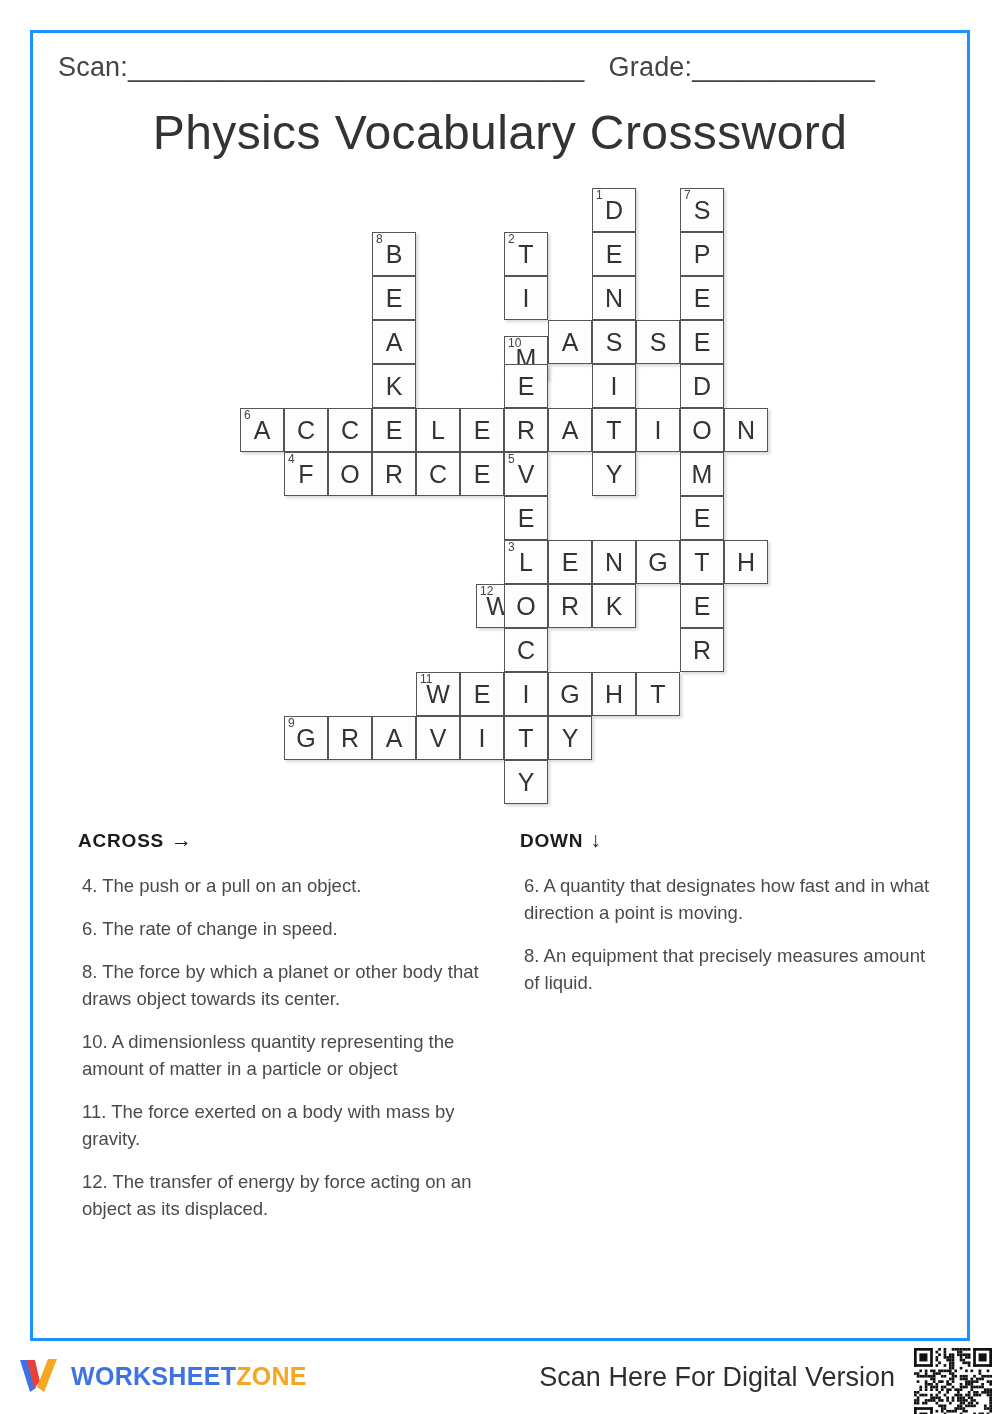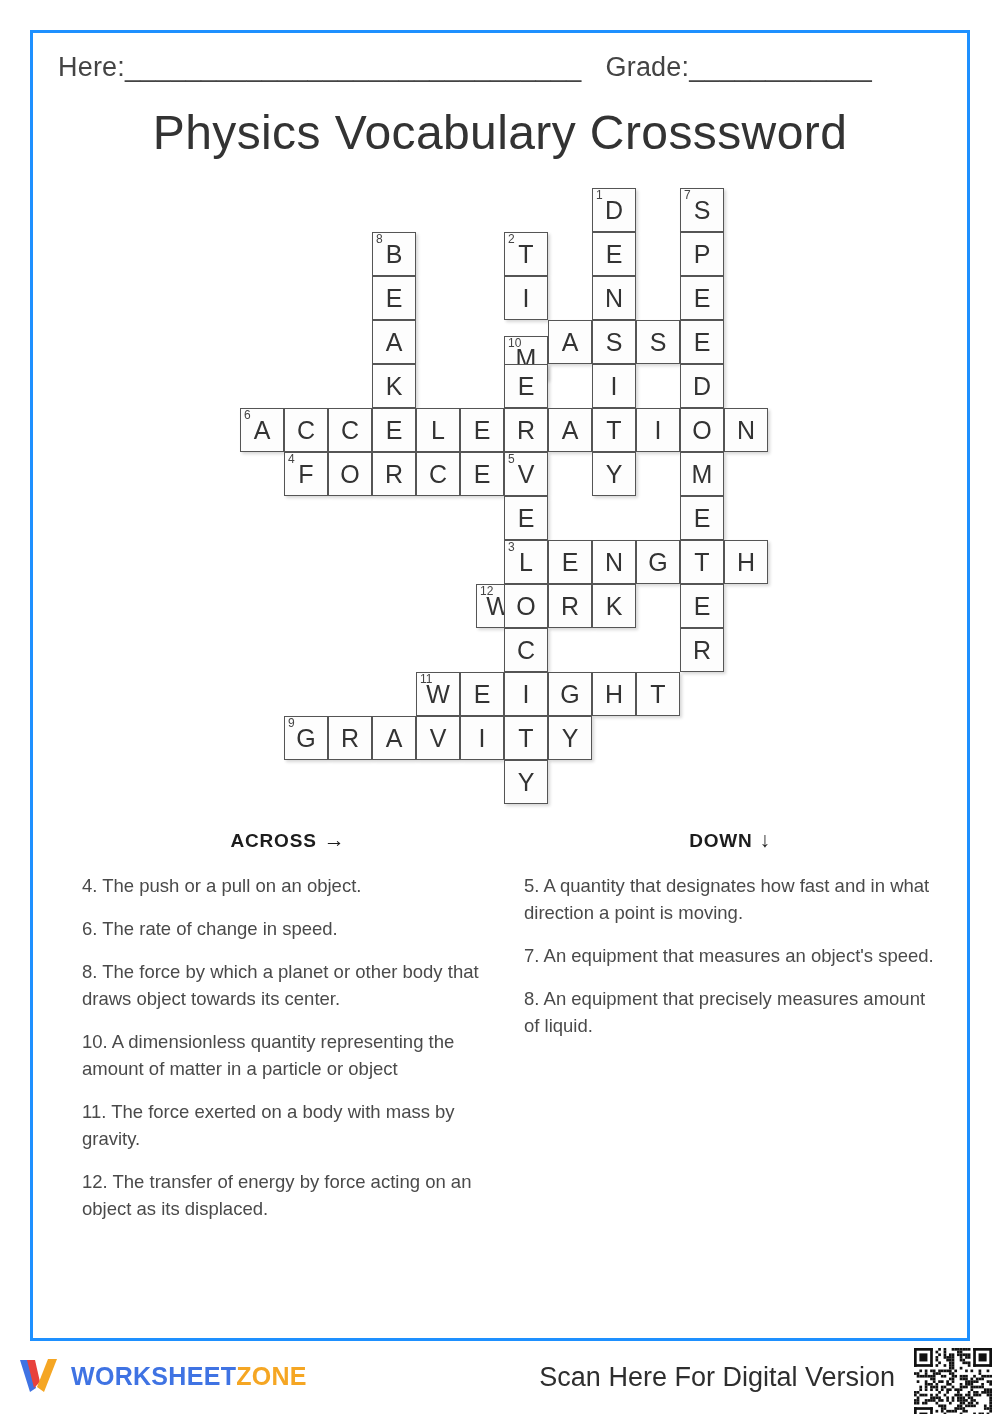--- a/index.html
+++ b/index.html
@@ -76,21 +76,20 @@
   
   .clue-col { position:absolute; width:420px; }
   #across-col { left:78px; top:828px; }
   #down-col   { left:520px; top:828px; }
   .clue-head {
     font-size:19px;
     font-weight:bold;
     color:#1c1c1c;
     letter-spacing:0.8px;
     margin-bottom:20px;
-    text-align:center;
   }
   .clue-head .arrow { font-weight:400; font-size:21px; margin-left:7px; }
   .clue {
     font-size:18.5px;
     line-height:27px;
     color:#4a4a4a;
     margin-bottom:16px;
     padding-left:4px;
   }
 
@@ -110,21 +109,21 @@
     width:78px; height:78px;
   }
 </style>
 </head>
 <body>
 
 <div id="sheet-border"></div>
 <div id="sheet-border-bottom"></div>
 
 <div id="name-row">
-  <span>Here:</span><span>______________________________</span><span class="gap"></span><span>Grade:</span><span>____________</span>
+  <span>Scan:</span><span>______________________________</span><span class="gap"></span><span>Grade:</span><span>____________</span>
 </div>
 
 <div id="page-title">Physics Vocabulary Crosssword</div>
 
 <div id="crossword">
     <div class="cell" style="left: 352px; top: 0px;">
       <span class="num">1</span>
       <span class="ltr">D</span>
     </div>
     <div class="cell" style="left: 440px; top: 0px;">
@@ -356,22 +355,21 @@
       <div class="clue">11. The force exerted on a body with mass by gravity.</div>
       <div class="clue">12. The transfer of energy by force acting on an object as its displaced.</div>
     </div>
 </div>
 
 <div class="clue-col" id="down-col">
   <div class="clue-head">
     <span>DOWN</span><span class="arrow">↓</span>
   </div>
   <div id="down-list">
-      <div class="clue">5. A quantity that designates how fast and in what direction a point is moving.</div>
-      <div class="clue">7. An equipment that measures an object's speed.</div>
+      <div class="clue">6. A quantity that designates how fast and in what direction a point is moving.</div>
       <div class="clue">8. An equipment that precisely measures amount of liquid.</div>
     </div>
 </div>
 
 <div id="footer">
   <div id="logo">
     <svg id="logo-mark" viewBox="0 0 44 40">
       <path d="M2 4 L11 4 L18 32 L12 36 Z" fill="#3f73e3"></path>
       <path d="M9 4 L17 4 L22 26 L16 32 Z" fill="#e8413c"></path>
       <path d="M30 3 L39 3 L26 36 L19 31 Z" fill="#f5a623"></path>

